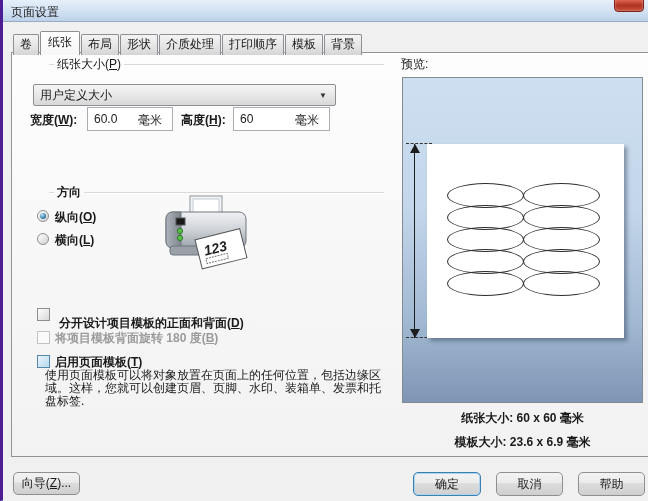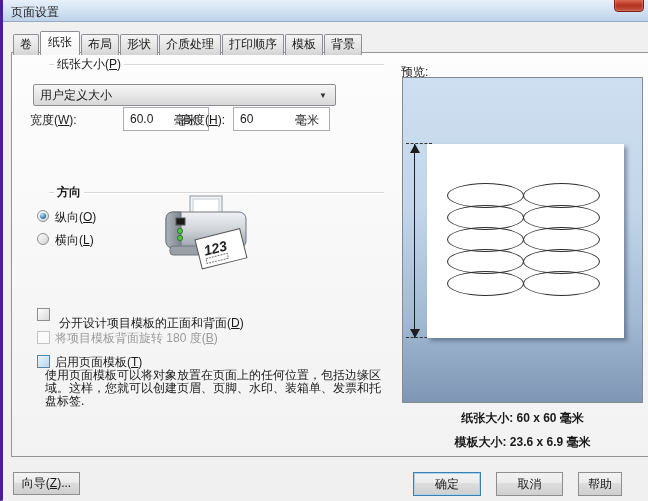--- a/index.html
+++ b/index.html
@@ -83,27 +83,27 @@
     background:radial-gradient(circle at 35% 30%,#bfe2f5,#3b83ad 60%,#1f5e84);
   }
 
   
   .checkbox {
     position:absolute; width:13px; height:13px;
     border:1px solid #8e8e8e; background:linear-gradient(135deg,#ffffff,#d8d8d8);
   }
   .checkbox.disabled { border-color:#c3c3c3; background:#fafafa; }
   .checkbox.hot { border-color:#5586a8; background:linear-gradient(135deg,#eaf4fc,#b7d9ef); }
-  .lbl { position:absolute; white-space:nowrap; }
+  .lbl { position:absolute; white-space:nowrap;font-weight:bold; }
   .lbl.disabled { color:#9b9b9b; }
 
   .para { position:absolute; left:33px; top:316px; width:340px; line-height:13px; }
 
   
-  .preview-label { position:absolute; left:389px; top:11px; }
+  .preview-label { position:absolute; left:389px; top:3px; }
   .preview-panel {
     position:absolute; left:390px; top:24px; width:241px; height:326px;
     border:1px solid #848a90;
     background:linear-gradient(180deg,#cddff0 0%,#c3d6ea 40%,#a2b9d3 75%,#7e96b4 100%);
   }
   .paper {
     position:absolute; left:24px; top:66px; width:197px; height:194px; background:#fff;
     box-shadow:3px 3px 4px rgba(45,58,80,.45);
   }
   .ovals { position:absolute; left:20px; top:39px; }
@@ -116,21 +116,21 @@
   .tick.top { top:65px; } .tick.bottom { top:259px; }
   .ah { position:absolute; left:7px; width:0; height:0; border-left:5px solid transparent; border-right:5px solid transparent; }
   .ah.up { top:66px; border-bottom:9px solid #1d1d1d; }
   .ah.down { top:251px; border-top:9px solid #1d1d1d; }
 
   .size-lines { position:absolute; left:390px; top:357px; width:241px; text-align:center; font-weight:bold; }
   .size-lines div { margin-bottom:7px; }
 
   
   .btn {
-    position:absolute; height:24px; border:1px solid #8e8f8f; border-radius:0;
+    position:absolute; height:24px; border:1px solid #8e8f8f; border-radius:5px;
     background:linear-gradient(180deg,#f3f3f3,#ebebeb 45%,#dddddd 46%,#cfcfcf);
     text-align:center; line-height:22px; cursor:default;
   }
   .btn.focused { border-color:#3c7fb1; box-shadow:inset 0 0 0 1px #a9d4f0; }
   u { text-decoration:underline; }
 </style>
 </head>
 <body>
 
 <div class="window">
@@ -160,21 +160,21 @@
         <span class="glabel"><span>纸张大小(</span><u>P</u><span>)</span></span>
         <div class="gline"></div>
       </div>
 
       <div class="combo">
         <span>用户定义大小</span>
         <span class="chev">▼</span>
       </div>
 
       <span class="lbl" style="left:18px; top:59px;"><span>宽度(</span><u>W</u><span>):</span></span>
-      <div class="field" style="left:75px; top:54px; width:86px;margin-left:36px;">
+      <div class="field" style="left:75px; top:54px; width:86px;">
         <span class="value">60.0</span>
         <span class="unit">毫米</span>
       </div>
 
       <span class="lbl" style="left:169px; top:59px;"><span>高度(</span><u>H</u><span>):</span></span>
       <div class="field" style="left:221px; top:54px; width:97px;">
         <span class="value">60</span>
         <span class="unit">毫米</span>
       </div>
 
@@ -267,16 +267,16 @@
       <div class="size-lines">
         <div>纸张大小:  60 x 60 毫米</div>
         <div>模板大小:  23.6 x 6.9 毫米</div>
       </div>
 
     </div>
 
     <div class="btn" style="left:10px; top:450px; width:67px; height:23px; line-height:21px;"><span>向导(</span><u>Z</u><span>)...</span></div>
     <div class="btn focused" style="left:410px; top:450px; width:68px;">确定</div>
     <div class="btn" style="left:493px; top:450px; width:67px;">取消</div>
-    <div class="btn" style="left:575px; top:450px; width:44px;">帮助</div>
+    <div class="btn" style="left:575px; top:450px; width:67px;">帮助</div>
 
   </div>
 </div>
 
 </body></html>

